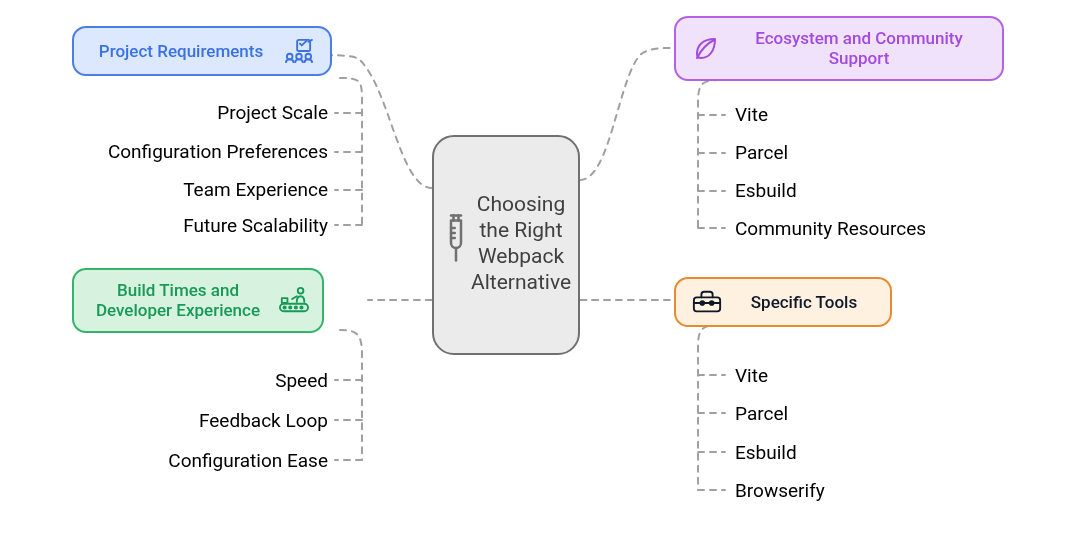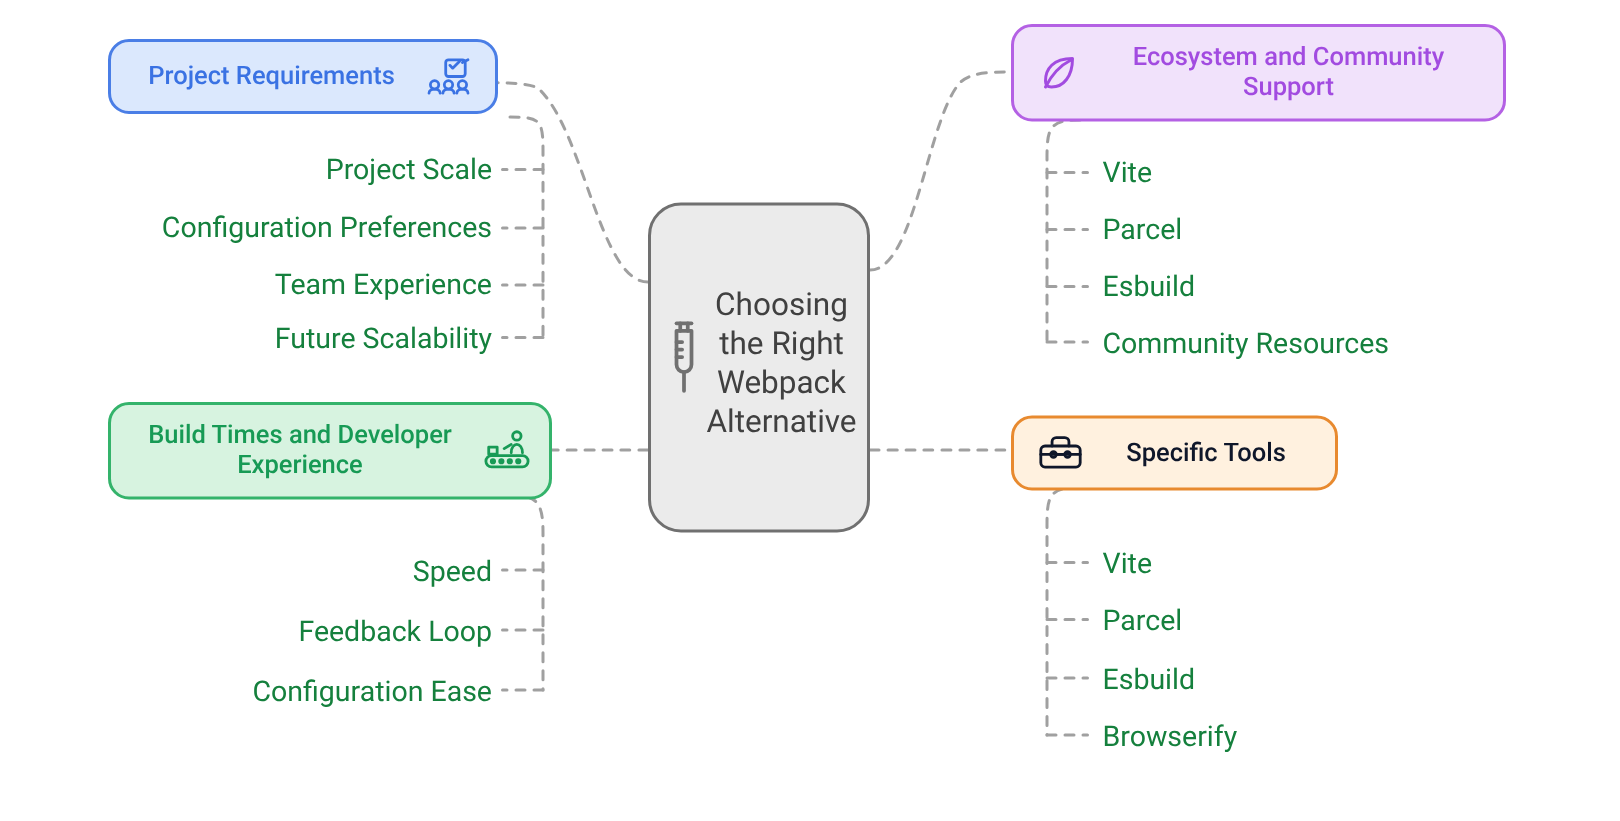--- a/index.html
+++ b/index.html
@@ -63,21 +63,21 @@
   }
   
   .theme-blue   { background:#dbe8fd; border:2px solid #4a7ee6; color:#3a72e3; }
   .theme-green  { background:#d7f3e0; border:2px solid #34b36b; color:#179a55; }
   .theme-purple { background:#f1e2fb; border:2px solid #b461e4; color:#a24be0; }
   .theme-orange { background:#fff1df; border:2px solid #e88a2f; color:#0f172a; }
   
   .leaf {
     position: absolute;
     font-size: 19px;
-    color: #15803d;
+    color: #000000;
     white-space: nowrap;
   }
   .leaf.right-align { text-align: right; }
   .leaf.left-align { text-align: left; }
   
   svg.connectors {
     position: absolute;
     inset: 0;
     width: 1080px;
     height: 547px;
@@ -169,21 +169,21 @@
   <div class="leaf right-align" style="left:80px; top:140px; width:248px;">
     <span>Configuration Preferences</span>
   </div>
   <div class="leaf right-align" style="left:80px; top:178px; width:248px;">
     <span>Team Experience</span>
   </div>
   <div class="leaf right-align" style="left:80px; top:214px; width:248px;">
     <span>Future Scalability</span>
   </div>
 
-  <div class="branch-box left theme-green" style="left:72px; top:268px; width:296px; padding-right:12px;">
+  <div class="branch-box left theme-green" style="left:72px; top:268px; width:252px; padding-right:12px;">
     <span class="branch-icon">
       <svg width="32" height="30" viewBox="0 0 34 32" fill="none" stroke="currentColor" stroke-width="2" stroke-linecap="round" stroke-linejoin="round">
         <circle cx="24" cy="6" r="3"></circle>
         <path d="M20 18 c0 -4 2 -6 4 -6 s4 2 4 6"></path>
         <path d="M20 12 l-5 3"></path>
         <rect x="2" y="20" width="30" height="8" rx="4"></rect>
         <circle cx="7" cy="24" r="1.2" fill="currentColor"></circle>
         <circle cx="13" cy="24" r="1.2" fill="currentColor"></circle>
         <circle cx="19" cy="24" r="1.2" fill="currentColor"></circle>
         <circle cx="25" cy="24" r="1.2" fill="currentColor"></circle>

